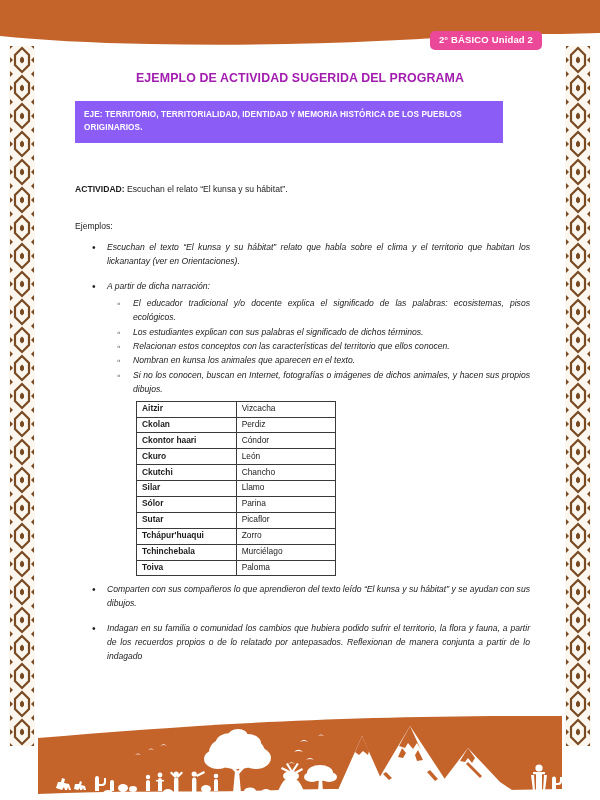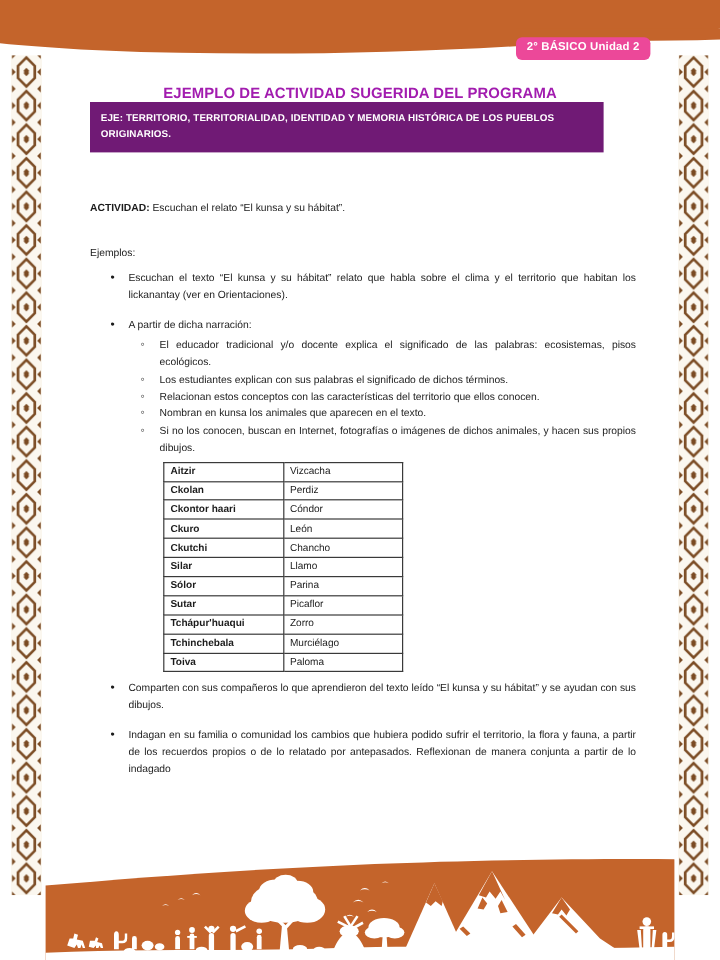--- a/index.html
+++ b/index.html
@@ -74,24 +74,24 @@
     text-align: center;
     font-size: 12.4px;
     font-weight: bold;
     color: #a21caf;
     letter-spacing: 0.1px;
     margin-top: 11px;
     margin-bottom: 0;
   }
 
   .eje-banner {
-    margin-top: 0;
+    margin-top: 16px;
     margin-left: 33px;
     width: 428px;
-    background: #701a75;
+    background: #8b5cf6;
     color: #ffffff;
     font-size: 8.2px;
     font-weight: bold;
     line-height: 1.62;
     padding: 7px 9px 8px 9px;
     letter-spacing: 0.1px;
   }
 
   
   .body-wrap {
@@ -111,20 +111,21 @@
   ul.lvl1 {
     list-style: none;
     margin-top: 7px;
     padding-left: 0;
   }
   ul.lvl1 > li {
     position: relative;
     padding-left: 32px;
     margin-bottom: 11px;
     text-align: justify;
+    font-style: italic;
   }
   ul.lvl1 > li::before {
     content: "\2022";
     position: absolute;
     left: 17px;
     top: -1px;
     font-size: 10px;
     color: #1c1c1c;
   }
   ul.lvl1 > li.nobullet-gap { margin-bottom: 4px; }

